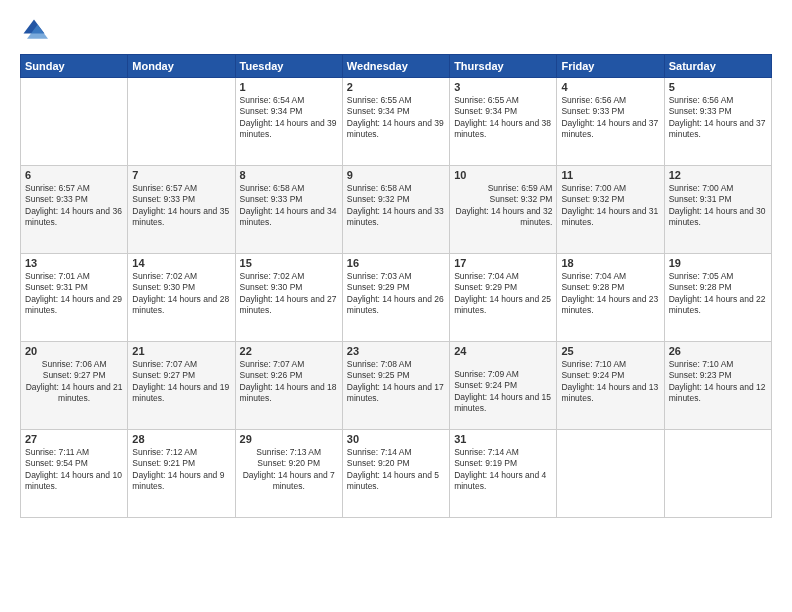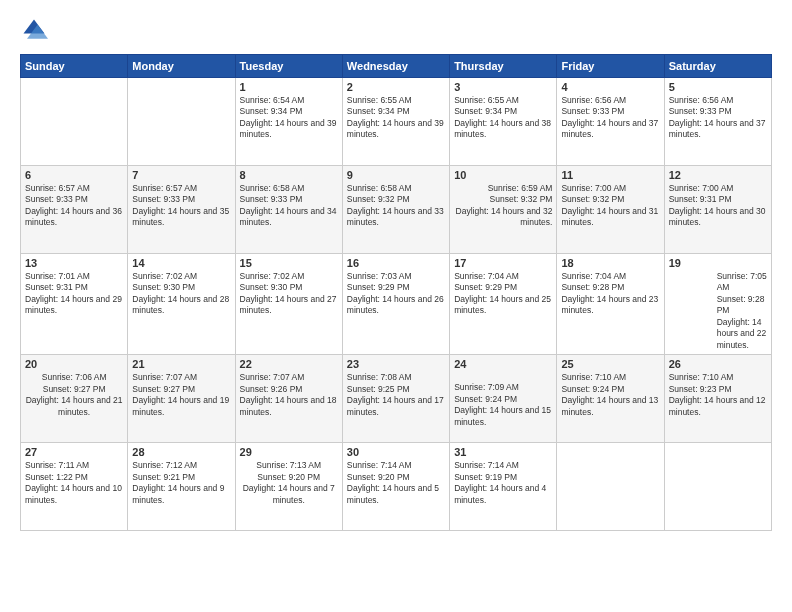--- a/index.html
+++ b/index.html
@@ -238,21 +238,21 @@
 Daylight: 14 hours and 25 minutes.</div>
           </td>
           <td>
             <span class="day-num">18</span>
             <div class="cell-text" style="white-space: pre-line;">Sunrise: 7:04 AM
 Sunset: 9:28 PM
 Daylight: 14 hours and 23 minutes.</div>
           </td>
           <td>
             <span class="day-num">19</span>
-            <div class="cell-text" style="white-space: pre-line; margin-left: 48px;">Sunrise: 7:05 AM
+            <div class="cell-text" style="white-space: pre-line;">Sunrise: 7:05 AM
 Sunset: 9:28 PM
 Daylight: 14 hours and 22 minutes.</div>
           </td>
         </tr>
         <tr>
           <td>
             <span class="day-num">20</span>
             <div class="cell-text" style="white-space: pre-line; text-align: center;">Sunrise: 7:06 AM
 Sunset: 9:27 PM
 Daylight: 14 hours and 21 minutes.</div>
@@ -291,21 +291,21 @@
             <span class="day-num">26</span>
             <div class="cell-text" style="white-space: pre-line;">Sunrise: 7:10 AM
 Sunset: 9:23 PM
 Daylight: 14 hours and 12 minutes.</div>
           </td>
         </tr>
         <tr>
           <td>
             <span class="day-num">27</span>
             <div class="cell-text" style="white-space: pre-line;">Sunrise: 7:11 AM
-Sunset: 1:22 PM
+Sunset: 9:54 PM
 Daylight: 14 hours and 10 minutes.</div>
           </td>
           <td>
             <span class="day-num">28</span>
             <div class="cell-text" style="white-space: pre-line;">Sunrise: 7:12 AM
 Sunset: 9:21 PM
 Daylight: 14 hours and 9 minutes.</div>
           </td>
           <td>
             <span class="day-num">29</span>

